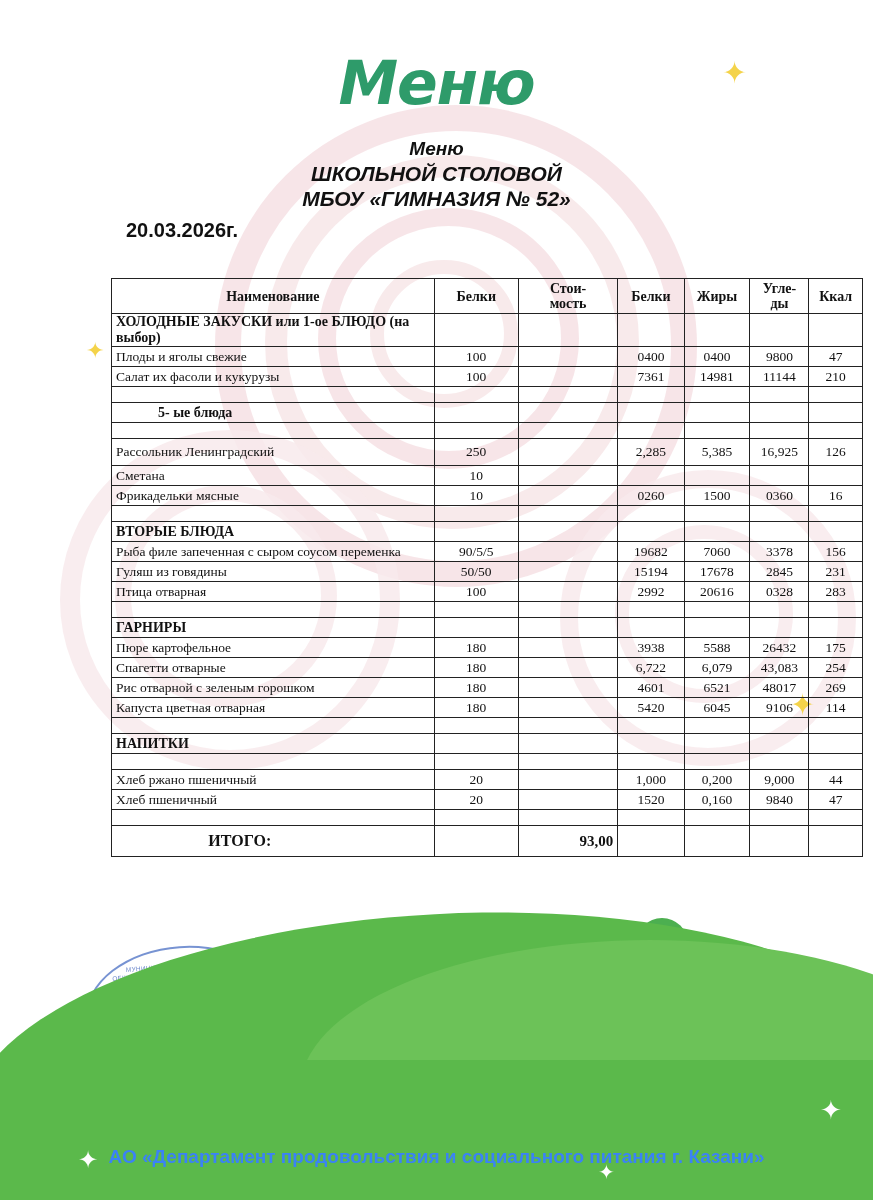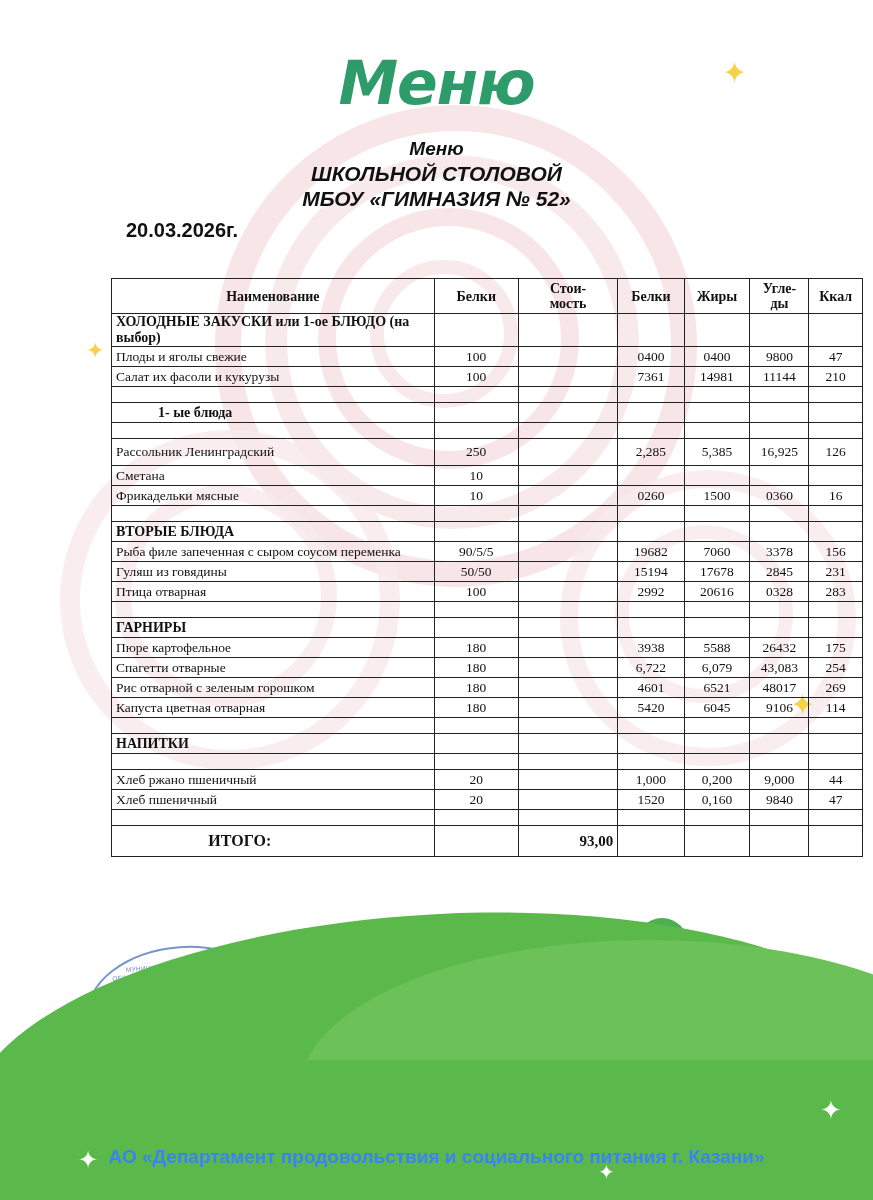--- a/index.html
+++ b/index.html
@@ -322,21 +322,21 @@
       <tr class="blank">
         <td class="c-name"></td>
         <td class="c-out num"></td>
         <td class="c-price num"></td>
         <td class="c-prot num"></td>
         <td class="c-fat num"></td>
         <td class="c-carb num"></td>
         <td class="c-kcal num"></td>
       </tr>
       <tr class="section-indent">
-        <td class="c-name">1-  ые блюда</td>
+        <td class="c-name">5-  ые блюда</td>
         <td class="c-out num"></td>
         <td class="c-price num"></td>
         <td class="c-prot num"></td>
         <td class="c-fat num"></td>
         <td class="c-carb num"></td>
         <td class="c-kcal num"></td>
       </tr>
       <tr class="blank">
         <td class="c-name"></td>
         <td class="c-out num"></td>

